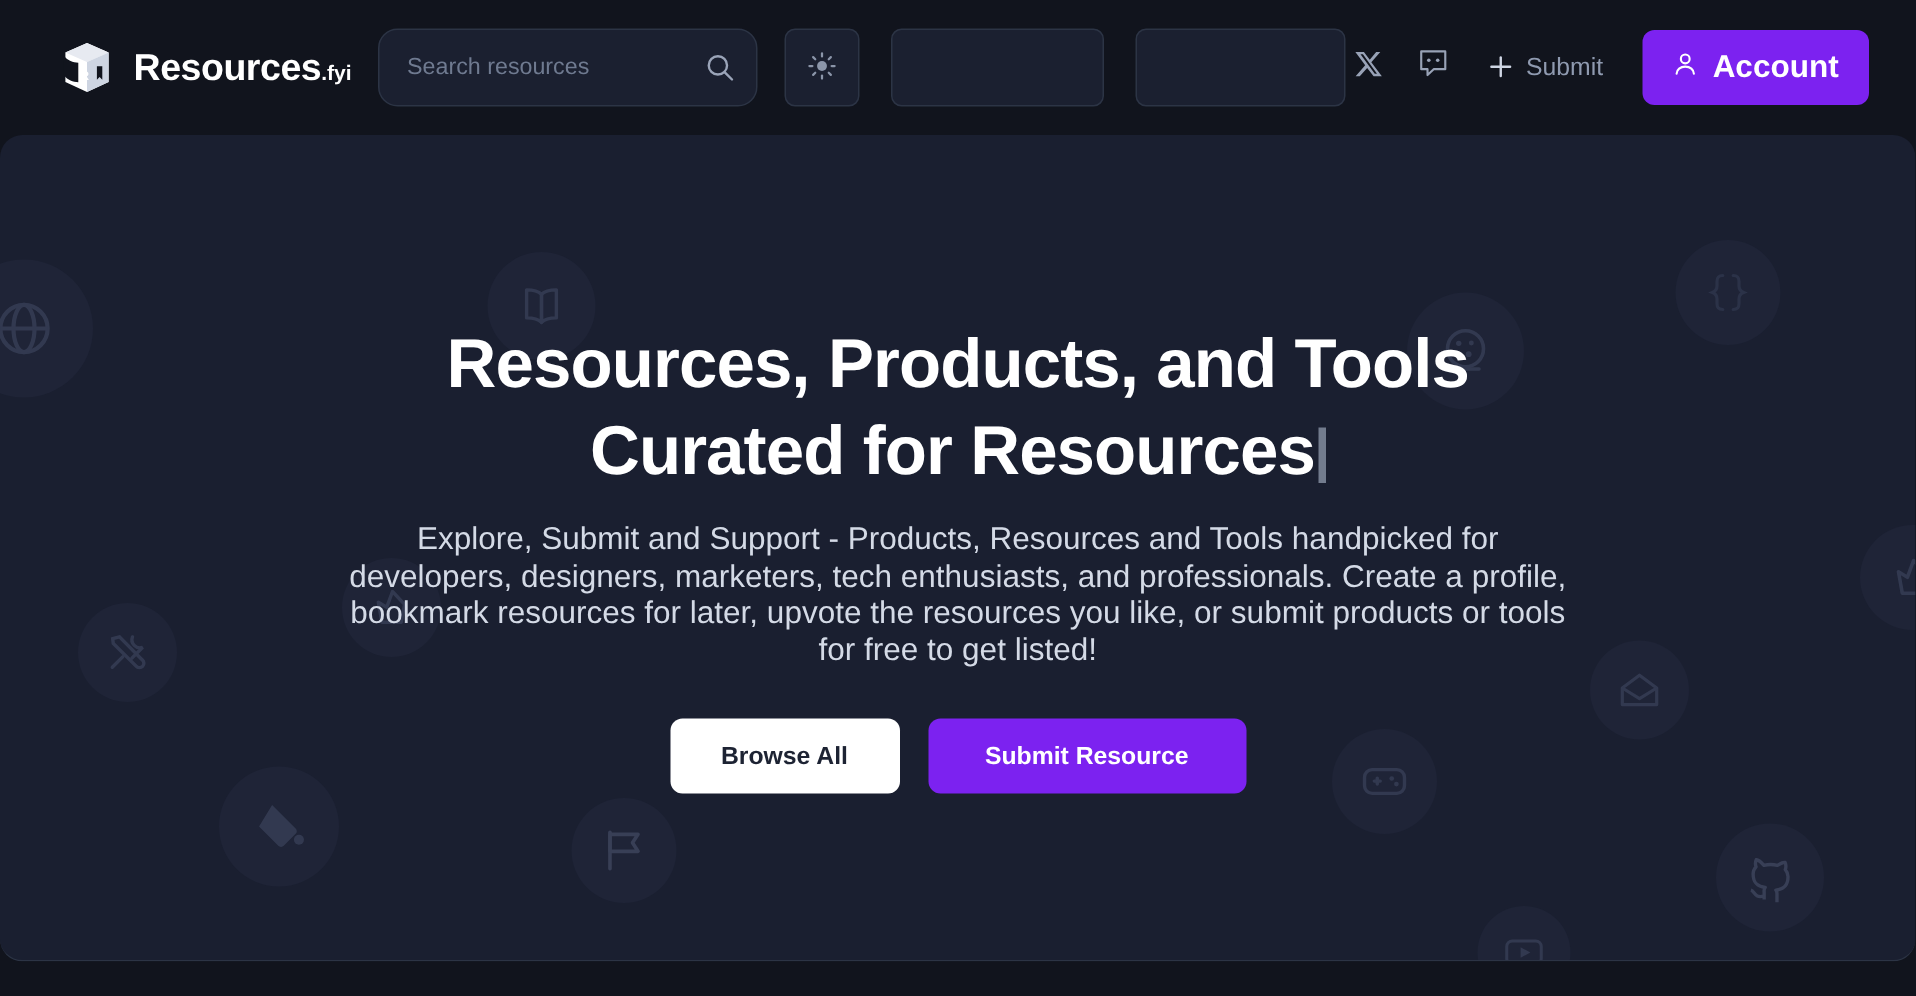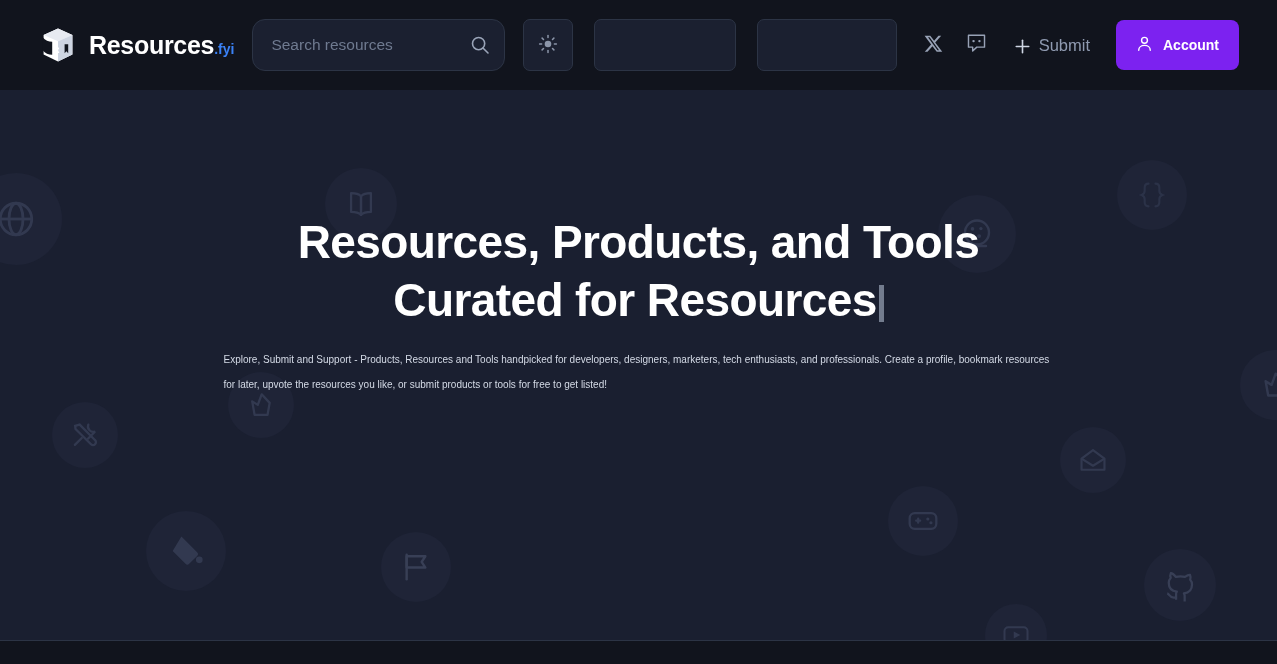--- a/index.html
+++ b/index.html
@@ -46,21 +46,21 @@
     font-size: 25px;
     font-weight: bold;
     color: #ffffff;
     letter-spacing: -0.3px;
     white-space: nowrap;
     line-height: 1;
   }
   .brand-text .suffix {
     font-size: 14px;
     font-weight: bold;
-    color: #3b82f6;
+    color: #ffffff;
     letter-spacing: 0;
   }
 
   .searchbox {
     position: relative;
     margin-left: 18px;
     width: 253px;
     height: 52px;
     background: #1b2030;
     border: 1px solid #2c3445;
@@ -114,58 +114,59 @@
     width: 30px; height: 30px;
     display: flex; align-items: center; justify-content: center;
     flex: 0 0 auto;
     cursor: pointer;
   }
   .social-link.discord { margin-left: 13px; }
 
   .submit-link {
     margin-left: 22px;
     display: flex;
-    align-items: flex-end;
+    align-items: flex-start;
     gap: 8px;
     color: #8f9ab0;
     font-size: 16.5px;
     white-space: nowrap;
     cursor: pointer;
     flex: 0 0 auto;
   }
   .plus-icon { display: block; }
 
   .account-btn {
     margin-left: 26px;
     height: 50px;
     padding: 0 20px;
     background: #7c22f0;
     border: none;
     border-radius: 8px;
     display: flex;
     align-items: center;
     gap: 10px;
     color: #ffffff;
-    font-size: 14px;
+    font-size: 21px;
     font-weight: bold;
     font-family: "Liberation Sans", sans-serif;
     white-space: nowrap;
     cursor: pointer;
     flex: 0 0 auto;
   }
 
   
   .hero {
     position: absolute;
     top: 90px; left: 0;
     width: 1277px;
     height: 551px;
     background: #1a1f30;
     border-bottom: 1px solid #2c3445;
     overflow: hidden;
+    border-radius: 15px;
   }
 
   .deco-layer {
     position: absolute;
     inset: 0;
     pointer-events: none;
   }
   .deco {
     position: absolute;
     border-radius: 50%;
@@ -204,23 +205,23 @@
     height: 37px;
     background: #737c8e;
     vertical-align: -6px;
     margin-left: 2px;
   }
 
   .subtitle {
     margin-top: 19px;
     width: 830px;
     color: #d4dae6;
-    font-size: 10px;
+    font-size: 21px;
     line-height: 24.5px;
-    text-align: left;
+    text-align: center;
   }
 
   .cta-row {
     margin-top: 33px;
     display: flex;
     align-items: center;
     gap: 19px;
   }
   .btn {
     height: 50px;
@@ -451,18 +452,22 @@
     </div>
 
     <div class="hero-inner">
       <h1 class="headline">
         <span>Resources, Products, and Tools</span><br>
         <span>Curated for Resources</span><span class="caret"></span>
       </h1>
 
       <p class="subtitle">Explore, Submit and Support - Products, Resources and Tools handpicked for developers, designers, marketers, tech enthusiasts, and professionals. Create a profile, bookmark resources for later, upvote the resources you like, or submit products or tools for free to get listed!</p>
 
+      <div class="cta-row">
+        <button class="btn btn-browse">Browse All</button>
+        <button class="btn btn-submit">Submit Resource</button>
+      </div>
     </div>
   </section>
 
   <div class="footer-strip"></div>
 
 </div>
 
 </body></html>

